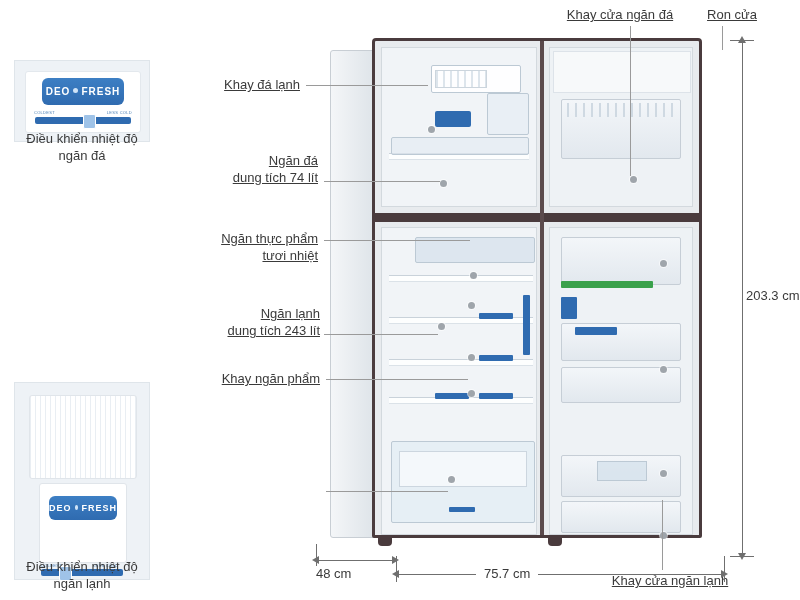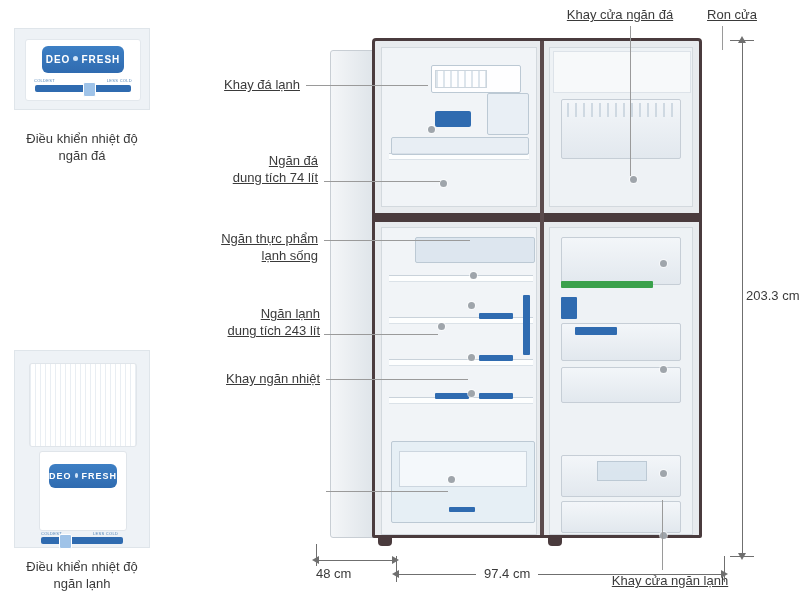--- a/index.html
+++ b/index.html
@@ -57,20 +57,21 @@
     line-height: 17px;
     text-align: center;
     color: #3a3a3a;
     white-space: pre-line;
   }
 
   .ctrl-box {
     position: absolute;
     background: #eef2f6;
     border: 1px solid #dfe5ea;
+    margin-top: 32px;
   }
 
   
   .ctrl-top-inner {
     position: absolute;
     left: 10px; top: 10px;
     width: 114px; height: 60px;
     background: #ffffff;
     border: 1px solid #e3e8ed;
     border-radius: 3px;
@@ -354,28 +355,28 @@
   </div>
 
   <div class="label right" style="left:170px; top:76px; width:130px;">Khay đá lạnh</div>
   <div class="leader h" style="left:306px; top:85px; width:122px;"></div>
 
   <div class="label right" style="left:170px; top:152px; width:148px;">Ngăn đá
 dung tích 74 lít</div>
   <div class="leader h" style="left:324px; top:181px; width:116px;"></div>
 
   <div class="label right" style="left:150px; top:230px; width:168px;">Ngăn thực phẩm
-lạnh sống</div>
+tươi nhiệt</div>
   <div class="leader h" style="left:324px; top:240px; width:146px;"></div>
 
   <div class="label right" style="left:160px; top:305px; width:160px;">Ngăn lạnh
 dung tích 243 lít</div>
   <div class="leader h" style="left:324px; top:334px; width:114px;"></div>
 
-  <div class="label right" style="left:170px; top:370px; width:150px;">Khay ngăn nhiệt</div>
+  <div class="label right" style="left:170px; top:370px; width:150px;">Khay ngăn phẩm</div>
   <div class="leader h" style="left:326px; top:379px; width:142px;"></div>
 
   <div class="leader h" style="left:326px; top:491px; width:122px;"></div>
 
   <div class="label center" style="left:540px; top:6px; width:160px;">Khay cửa ngăn đá</div>
   <div class="leader v" style="left:630px; top:26px; height:150px;"></div>
 
   <div class="label center" style="left:692px; top:6px; width:80px;">Ron cửa</div>
   <div class="leader v" style="left:722px; top:26px; height:24px;"></div>
 
@@ -387,21 +388,21 @@
   <div class="arrow down" style="left:738px; top:553px;"></div>
   <div class="dimline h" style="left:730px; top:40px; width:24px;"></div>
   <div class="dimline h" style="left:730px; top:556px; width:24px;"></div>
   <div class="dimtext" style="left:746px; top:288px;">203.3 cm</div>
 
   <div class="dimline h" style="left:396px; top:574px; width:328px;"></div>
   <div class="arrow left" style="left:392px; top:570px;"></div>
   <div class="arrow right" style="left:721px; top:570px;"></div>
   <div class="dimline v" style="left:396px; top:556px; height:26px;"></div>
   <div class="dimline v" style="left:724px; top:556px; height:26px;"></div>
-  <div class="dimtext" style="left:476px; top:566px; background:#ffffff; padding:0 8px;">97.4 cm</div>
+  <div class="dimtext" style="left:476px; top:566px; background:#ffffff; padding:0 8px;">75.7 cm</div>
 
   <div class="dimline h" style="left:316px; top:560px; width:80px;"></div>
   <div class="arrow left" style="left:312px; top:556px;"></div>
   <div class="arrow right" style="left:392px; top:556px;"></div>
   <div class="dimline v" style="left:316px; top:544px; height:22px;"></div>
   <div class="dimtext" style="left:313px; top:566px; background:#ffffff; padding:0 3px;">48 cm</div>
 
 </div>
 
 </body></html>

